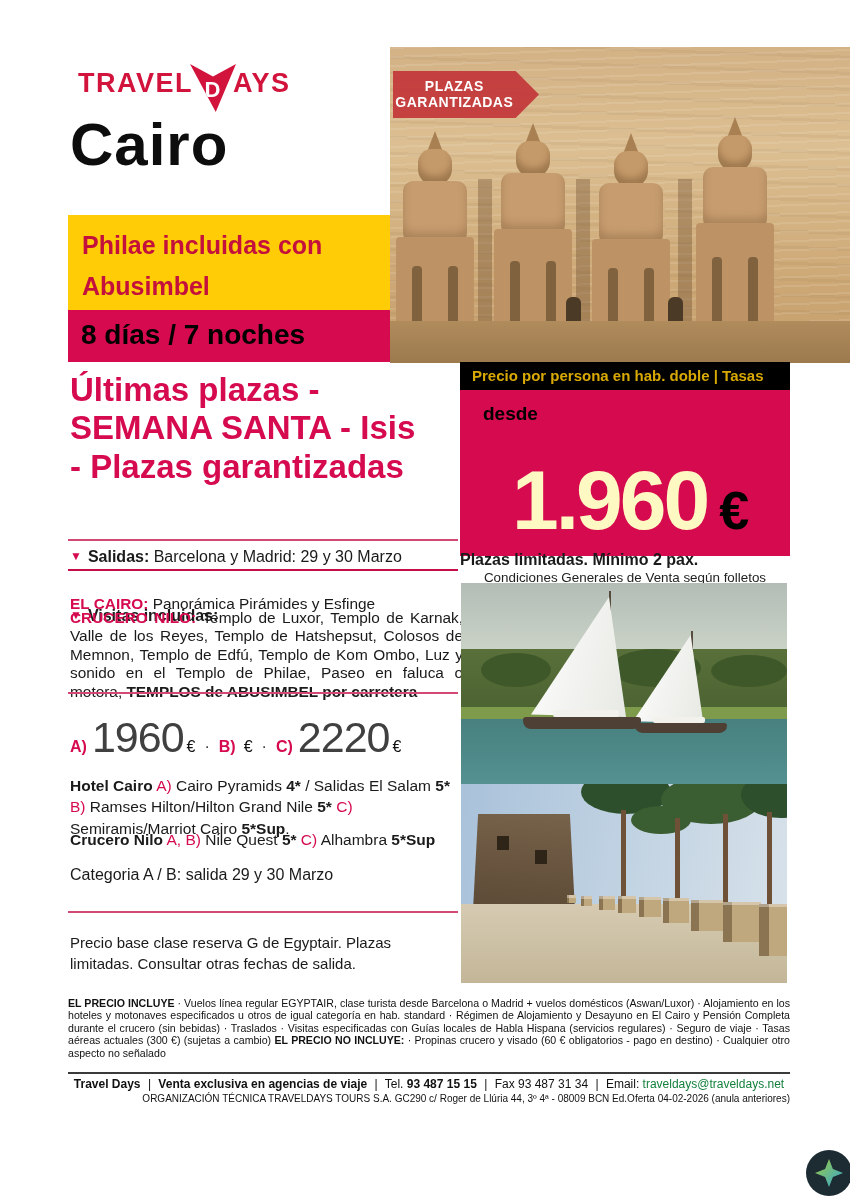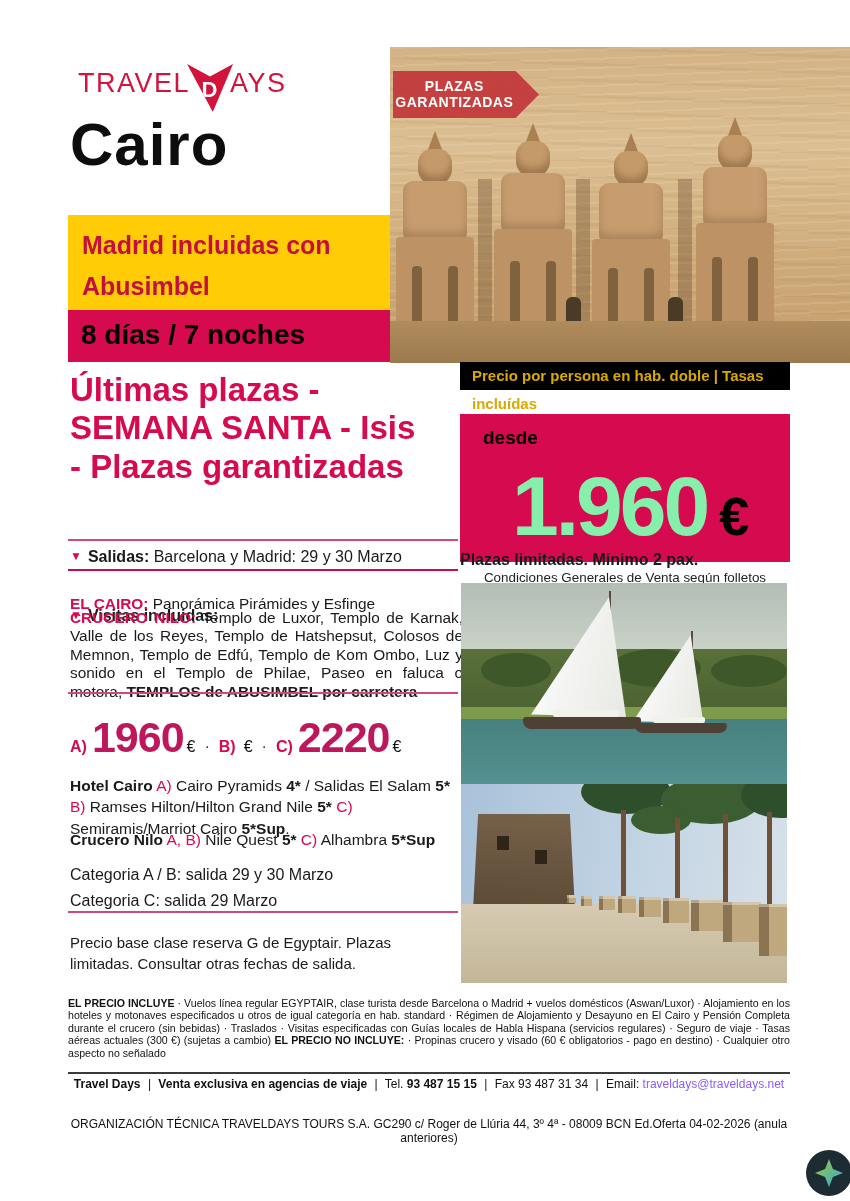--- a/index.html
+++ b/index.html
@@ -4,21 +4,21 @@
 <style>
   html,body{margin:0;padding:0;background:#fff;}
   .page{position:relative;width:850px;height:1201px;background:#ffffff;overflow:hidden;
         font-family:"Liberation Sans","DejaVu Sans",sans-serif;color:#1a1a1a;}
   .abs{position:absolute;}
   .b{font-weight:bold;}
   .pink{color:#d60a4e;}
 
   
   .logo{left:78px;top:56px;display:flex;align-items:center;height:54px;}
-  .logo-text{font-size:27px;font-weight:normal;letter-spacing:1.5px;color:#d2143c;}
+  .logo-text{font-size:27px;font-weight:bold;letter-spacing:1.5px;color:#d2143c;}
   .logo-tri{position:relative;width:46px;height:48px;background:#d2143c;top:5px;margin:0 -3px;
             clip-path:polygon(0 0,50% 26%,100% 0,56% 100%);}
   .logo-d{position:absolute;left:50%;top:54%;transform:translate(-54%,-50%);
           color:#fff;font-weight:bold;font-size:22px;}
 
   .title{left:70px;top:110px;font-size:60px;font-weight:bold;color:#0d0d0d;letter-spacing:1px;}
 
   .ybox{left:68px;top:215px;width:322px;height:95px;background:#ffcc05;}
   .ybox-text{position:absolute;left:14px;top:10px;font-size:25px;font-weight:bold;color:#c4103c;line-height:1.65;}
   .ybox-text span{display:block;}
@@ -31,21 +31,21 @@
 
   .tri{color:#d60a4e;font-size:12px;margin-right:6px;position:relative;top:-2px;}
   .bullet{font-size:16px;color:#1a1a1a;}
   .rule{height:2px;background:#d24a74;width:390px;left:68px;}
 
   .crucero-par{left:70px;top:609px;width:393px;font-size:15.4px;line-height:1.2;text-align:justify;}
 
   .price-row{left:70px;top:713px;display:flex;align-items:baseline;gap:9px;}
   .price-item{display:flex;align-items:baseline;}
   .price-label{font-size:16px;font-weight:bold;color:#d60a4e;margin-right:5px;}
-  .price-value{font-size:43px;font-weight:700;color:#be185d;letter-spacing:-1px;}
+  .price-value{font-size:43px;font-weight:400;color:#404040;letter-spacing:-1px;}
   .price-cur{font-size:16px;color:#111;margin-left:3px;}
   .price-sep{font-size:16px;color:#333;}
 
   .hotels{left:70px;top:775px;width:395px;font-size:15.5px;line-height:1.38;}
   .hotels2{left:70px;top:831px;width:395px;font-size:15.5px;}
   .categoria{left:70px;top:862px;font-size:16px;line-height:1.6;}
   .categoria span{display:block;}
   .note{left:70px;top:932px;width:388px;font-size:15px;line-height:1.4;}
 
   
@@ -72,24 +72,24 @@
 
   .badge{position:absolute;left:3px;top:24px;width:146px;height:47px;background:rgba(195,58,60,.95);
      clip-path:polygon(0 0,84% 0,100% 50%,84% 100%,0 100%);}
   .badge-text{position:absolute;left:0;top:7px;width:84%;text-align:center;color:#fff;
      font-weight:bold;font-size:14px;letter-spacing:.5px;line-height:16px;}
   .badge-text span{display:block;}
 
   .price-bar{left:460px;top:362px;width:330px;height:28px;background:#000;}
   .price-bar span{position:absolute;left:12px;line-height:28px;font-size:15px;font-weight:bold;color:#d9a903;}
 
-  .price-box{left:460px;top:390px;width:330px;height:148px;background:#d60a4e;margin-top:24px;}
+  .price-box{left:460px;top:390px;width:330px;height:166px;background:#d60a4e;}
   .desde{position:absolute;left:23px;top:13px;font-size:19px;font-weight:bold;color:#000;}
   .bigprice{position:absolute;left:52px;bottom:14px;display:flex;align-items:baseline;}
-  .bigprice .num{font-size:84px;font-weight:bold;color:#86efac;letter-spacing:-3px;line-height:1;}
+  .bigprice .num{font-size:84px;font-weight:bold;color:#fef9c3;letter-spacing:-3px;line-height:1;}
   .bigprice .cur{font-size:54px;font-weight:bold;color:#000;margin-left:12px;line-height:1;}
 
   .valid1{left:460px;top:531px;width:330px;text-align:center;font-size:16px;font-weight:bold;}
   .valid2{left:460px;top:551px;width:330px;font-size:16px;font-weight:bold;}
   .conds{left:460px;top:570px;width:330px;text-align:center;font-size:13.4px;color:#222;}
 
   .photo-felucca{left:461px;top:583px;width:326px;height:201px;}
   .fel-sky{position:absolute;left:0;top:0;width:100%;height:72px;background:linear-gradient(#b3bdb6,#ccd4c8);}
   .fel-trees{position:absolute;left:0;top:66px;width:100%;height:62px;background:linear-gradient(#59703b,#4c6332);}
   .fel-blob{position:absolute;border-radius:50%;background:#3f5829;}
@@ -110,22 +110,22 @@
   .pylon-win{position:absolute;width:12px;height:14px;background:#2e2418;}
   .sph-ground{position:absolute;left:0;top:120px;width:100%;height:79px;
      background:linear-gradient(#d6cbb2,#c3b698);}
   .sph{position:absolute;background:linear-gradient(90deg,#8a7451 24%,#bfa87e 24%);
      box-shadow:inset 0 3px 0 rgba(255,255,255,.35);}
 
   .fineprint{left:68px;top:997px;width:722px;font-size:10.6px;line-height:1.17;text-align:justify;color:#111;}
   .footer-rule{left:68px;top:1072px;width:722px;height:2px;background:#3a3a3a;}
   .footer1{left:68px;top:1077px;width:722px;text-align:center;font-size:12px;color:#111;}
   .footer1 .sep{margin:0 4px;}
-  .footer2{left:68px;top:1093px;width:722px;text-align:center;font-size:12px;color:#111;margin-top:24px;}
-  .email{color:#8b5cf6;text-decoration:none;cursor:pointer;}
+  .footer2{left:68px;top:1093px;width:722px;text-align:right;font-size:10px;color:#111;}
+  .email{color:#15803d;text-decoration:none;cursor:pointer;}
 
   .watermark{left:806px;top:1150px;width:46px;height:46px;border-radius:50%;background:#1d2b33;}
   .watermark-star{position:absolute;left:9px;top:9px;width:28px;height:28px;
      background:linear-gradient(135deg,#9ccb3b,#35a7d8);
      clip-path:polygon(50% 0,64% 36%,100% 50%,64% 64%,50% 100%,36% 64%,0 50%,36% 36%);}
 </style>
 </head>
 <body>
 
 <div class="page">
@@ -135,21 +135,21 @@
     <span class="logo-tri">
       <span class="logo-d">D</span>
     </span>
     <span class="logo-text">AYS</span>
   </div>
 
   <div class="abs title">Cairo</div>
 
   <div class="abs ybox">
     <div class="ybox-text">
-      <span>Madrid incluidas con</span>
+      <span>Philae incluidas con</span>
       <span>Abusimbel</span>
     </div>
   </div>
 
   <div class="abs dbox">
     <span class="dbox-text">8 días / 7 noches</span>
   </div>
 
   <div class="abs offer-heading">
     <span>Últimas plazas -</span>
@@ -196,21 +196,20 @@
 
   <div class="abs hotels">
     <span class="b">Hotel Cairo</span><span class="pink"> A)</span><span> Cairo Pyramids </span><span class="b">4*</span><span> / Salidas El Salam </span><span class="b">5*</span><span class="pink"> B)</span><span> Ramses Hilton/Hilton Grand Nile </span><span class="b">5*</span><span class="pink"> C)</span><span> Semiramis/Marriot Cairo </span><span class="b">5*Sup</span><span>.</span>
   </div>
   <div class="abs hotels2">
     <span class="b">Crucero Nilo</span><span class="pink"> A, B)</span><span> Nile Quest </span><span class="b">5*</span><span class="pink"> C)</span><span> Alhambra </span><span class="b">5*Sup</span>
   </div>
 
   <div class="abs categoria">
     <span>Categoria A / B: salida 29 y 30 Marzo</span>
-    <span>Categoria C: salida 29 Marzo</span>
   </div>
   <div class="abs rule" style="top:911px;"></div>
 
   <div class="abs note">Precio base clase reserva G de Egyptair. Plazas limitadas. Consultar otras fechas de salida.</div>
 
   <div class="abs photo photo-abusimbel">
     <div class="striations"></div>
     <div class="recess" style="left:88px;"></div>
     <div class="recess" style="left:186px;"></div>
     <div class="recess" style="left:288px;"></div>

